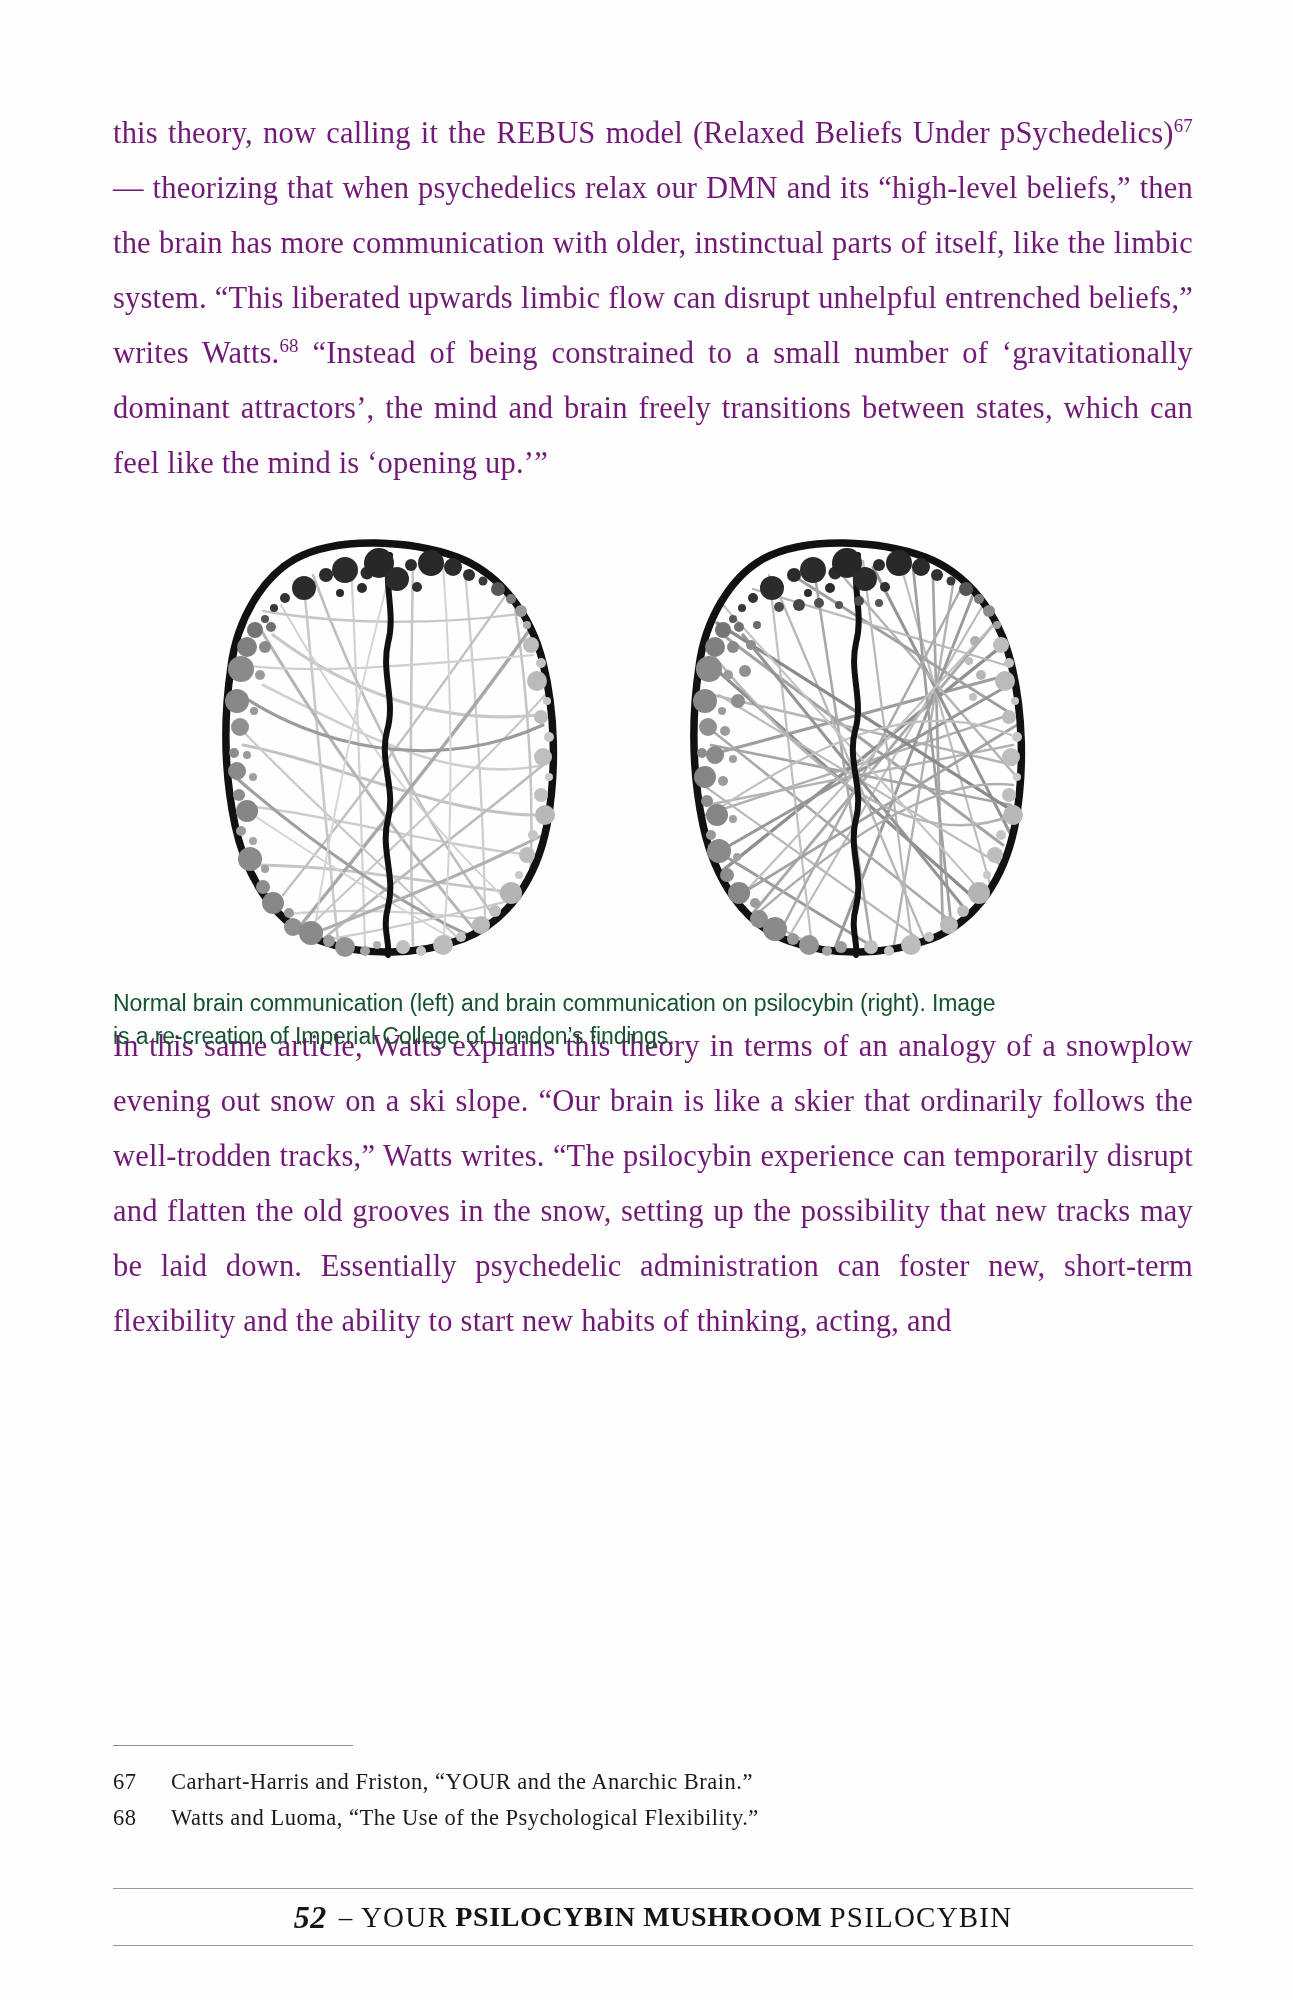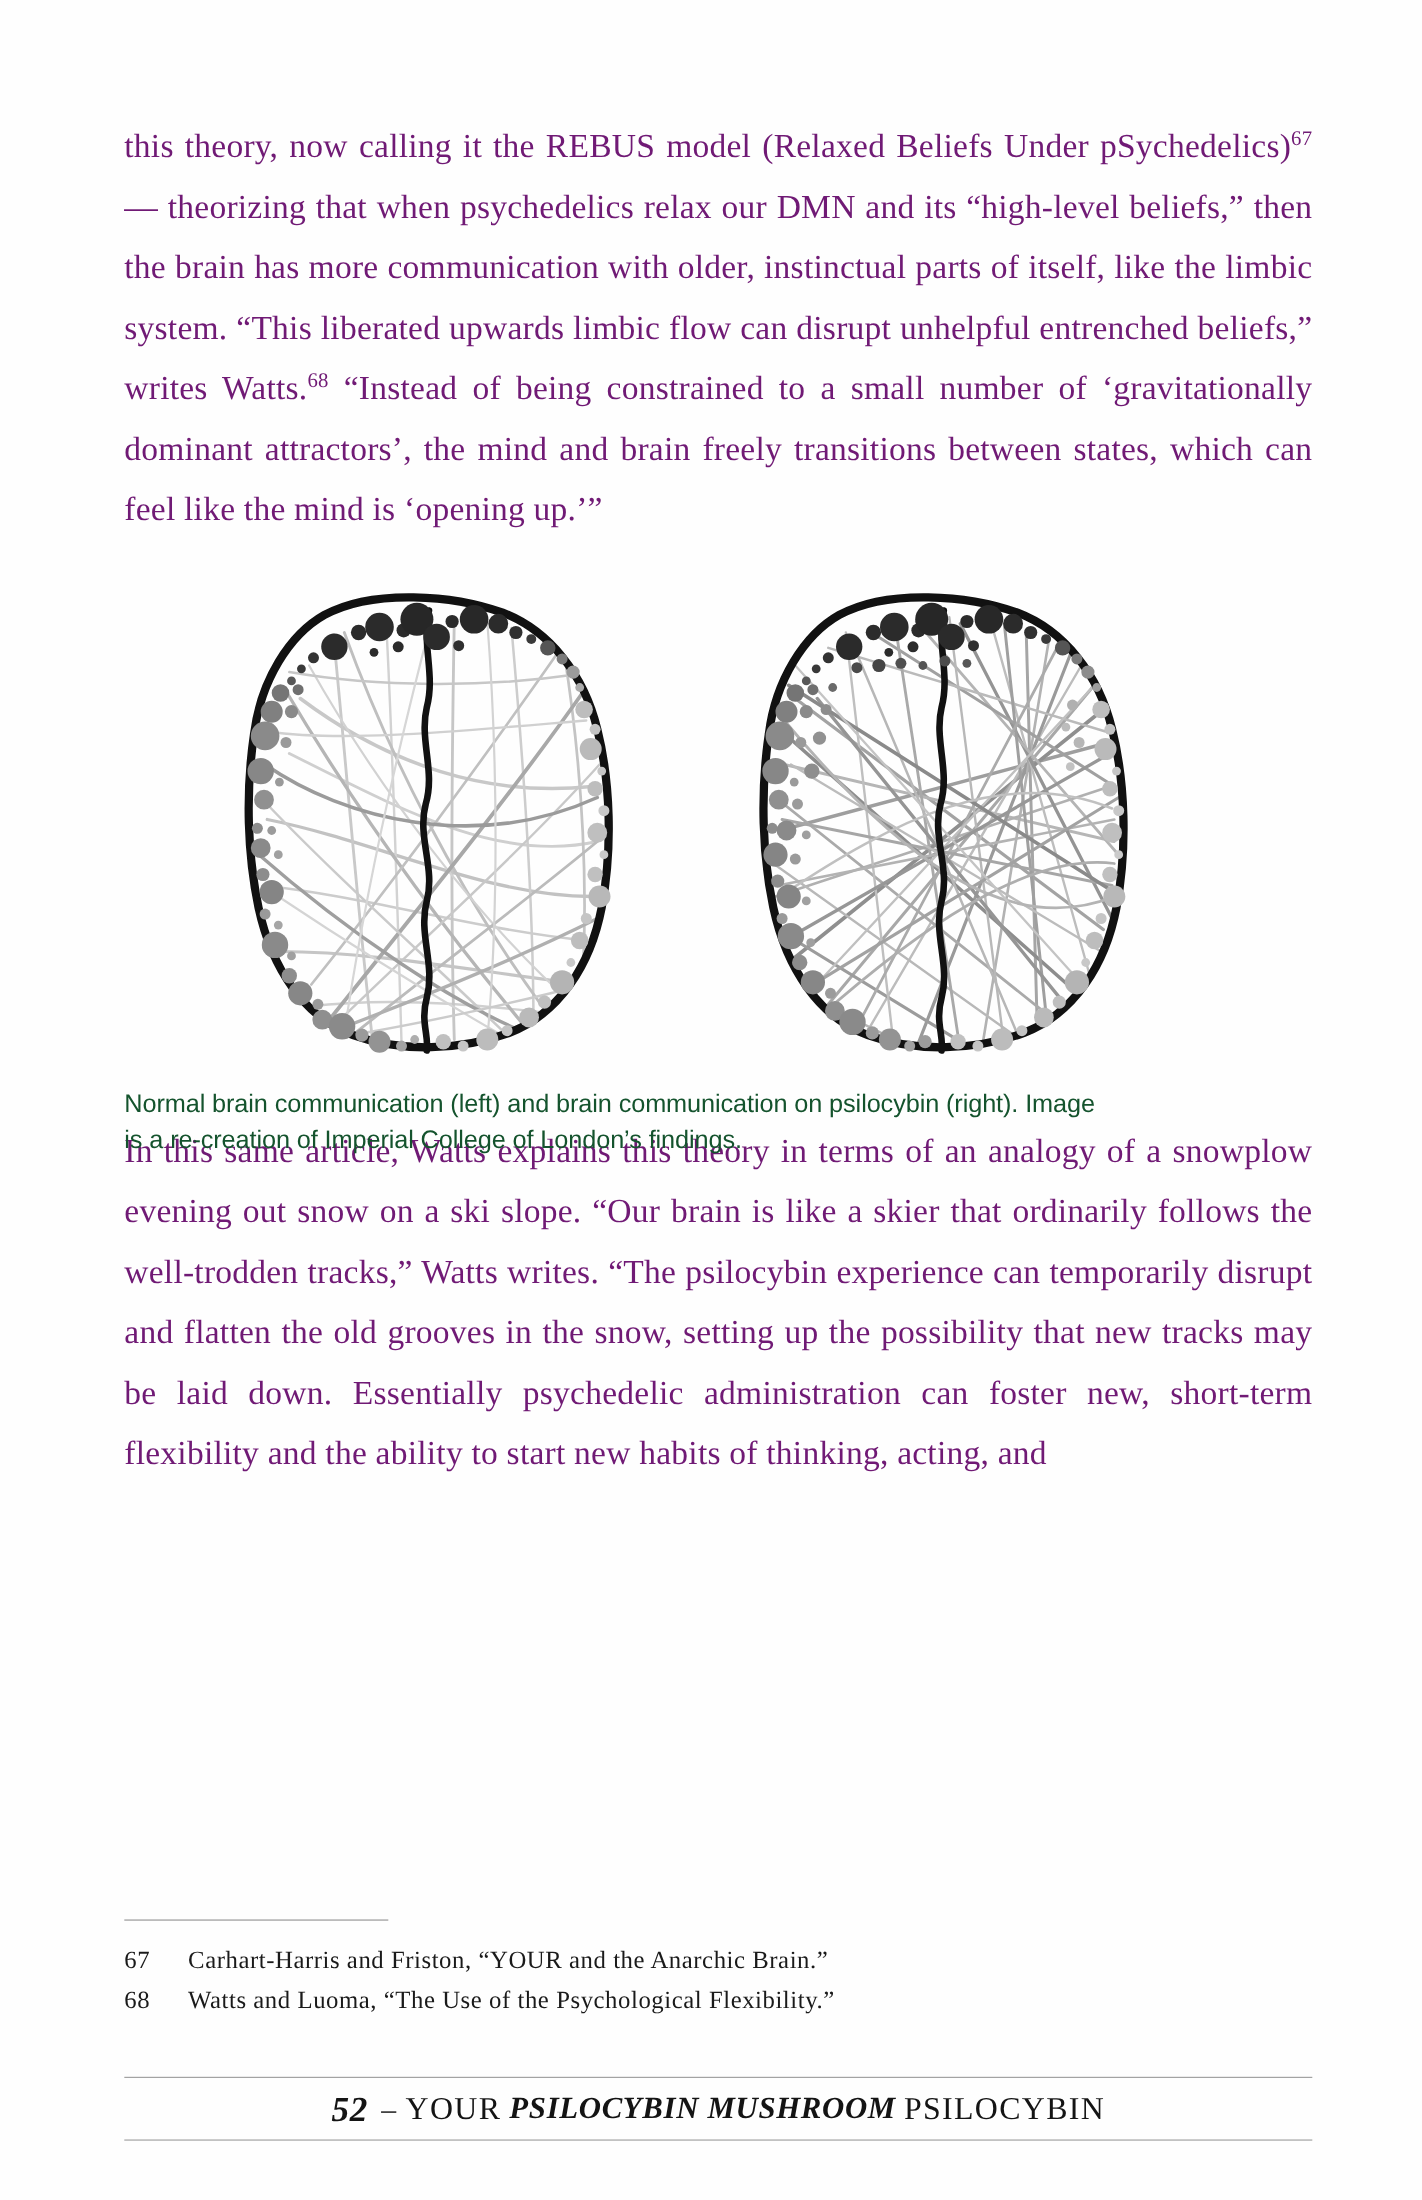--- a/index.html
+++ b/index.html
@@ -117,21 +117,21 @@
     letter-spacing: 0.6px;
   }
   .footer-pageno {
     font-style: italic;
     font-weight: 700;
     font-size: 32px;
     margin-right: 4px;
   }
   .footer-dash { margin: 0 8px; }
   .footer-smallcap { font-size: 29px; letter-spacing: 1.2px; }
-  .footer-bold { font-weight: 700; font-size: 28px; letter-spacing: 0.6px; font-style: italic; }
+  .footer-bold { font-weight: 700; font-size: 28px; letter-spacing: 0.6px; }
 </style>
 </head>
 <body>
 
 <div class="page">
 
   <div class="content">
 
     <p class="body-par first"><span>this theory, now calling it the REBUS model (Relaxed Beliefs Under pSychedelics)</span><sup>67</sup><span>— theorizing that when psychedelics relax our DMN and its “high-level beliefs,” then the brain has more communication with older, instinctual parts of itself, like the limbic system. “This liberated upwards limbic flow can disrupt unhelpful entrenched beliefs,” writes Watts.</span><sup>68</sup><span> “Instead of being constrained to a small number of ‘gravitationally dominant attractors’, the mind and brain freely transitions between states, which can feel like the mind is ‘opening up.’”</span></p>
 

